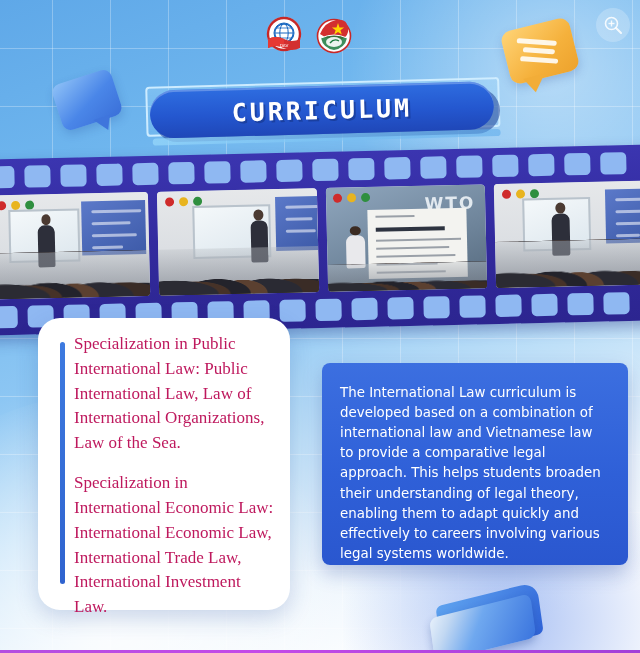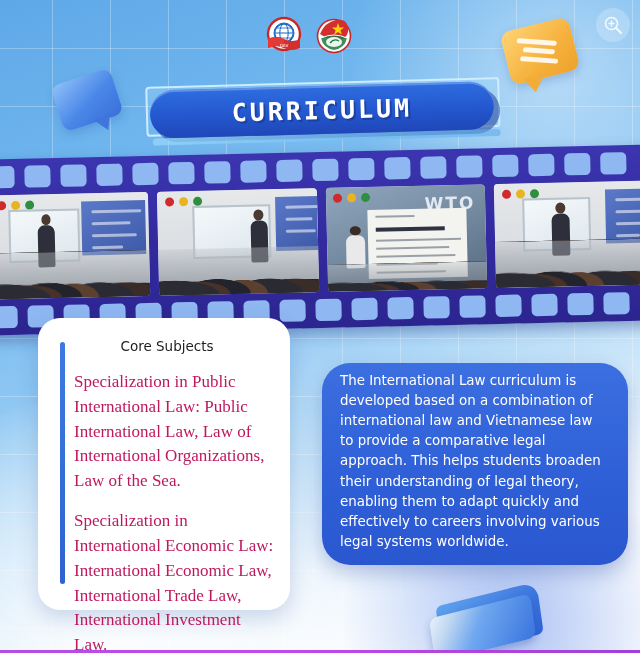--- a/index.html
+++ b/index.html
@@ -202,22 +202,22 @@
   .card-white .body{padding-left:14px;}
   .card-white p{
     margin:0 0 15px 0;font-size:17px;line-height:1.46;color:#be185d;font-family:Liberation Serif, serif;
   }
   .card-white p:last-child{margin-bottom:0;}
 
   
   .card-blue{
     position:absolute;left:322px;top:363px;width:306px;height:202px;
     background:linear-gradient(180deg,#3c6fe0 0%,#2f60d8 55%,#2a57cf 100%);
-    border-radius:28px;box-shadow:0 8px 20px rgba(30,60,150,.28);
-    padding:8px 18px;box-sizing:border-box;
+    border-radius:8px;box-shadow:0 8px 20px rgba(30,60,150,.28);
+    padding:20px 18px;box-sizing:border-box;
   }
   .card-blue p{
     margin:0;color:#ffffff;font-size:13.4px;line-height:1.5;
   }
 </style>
 </head>
 <body>
 
 <div class="stage">
   <div class="grid"></div>
@@ -419,21 +419,20 @@
             </div>
           <div class="crowd"></div>
         </div>
       </div>
 
     </div>
   </div>
 
   <div class="card-white">
     <div class="accent"></div>
-    <h3>Core Subjects</h3>
     <div class="body">
       <p>Specialization in Public International Law: Public International Law, Law of International Organizations, Law of the Sea.</p>
       <p>Specialization in International Economic Law: International Economic Law, International Trade Law, International Investment Law.</p>
     </div>
   </div>
 
   <div class="card-blue">
     <p>The International Law curriculum is developed based on a combination of international law and Vietnamese law to provide a comparative legal approach. This helps students broaden their understanding of legal theory, enabling them to adapt quickly and effectively to careers involving various legal systems worldwide.</p>
   </div>
 

